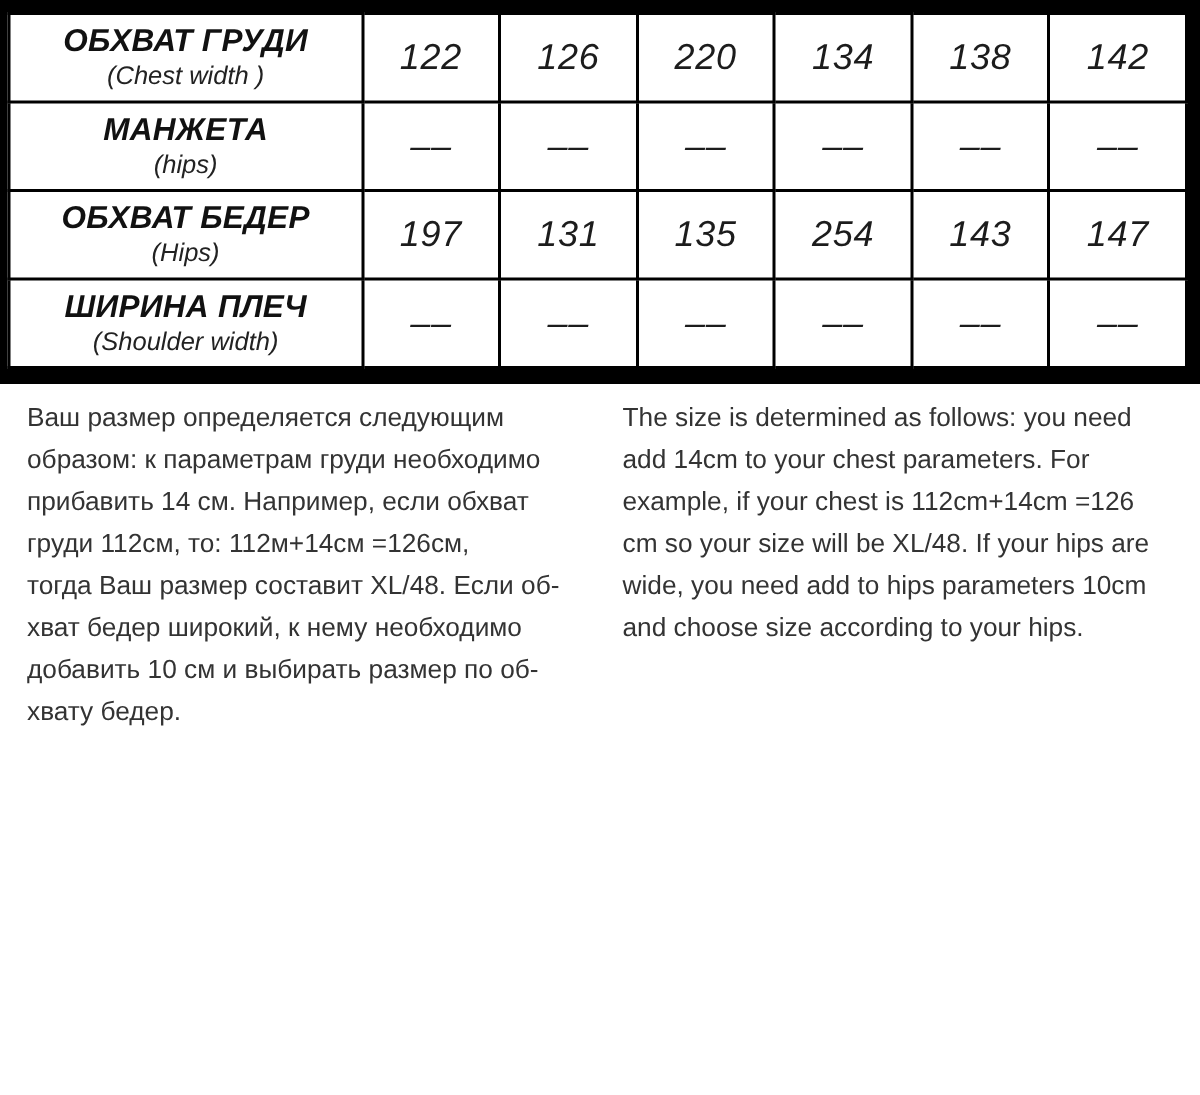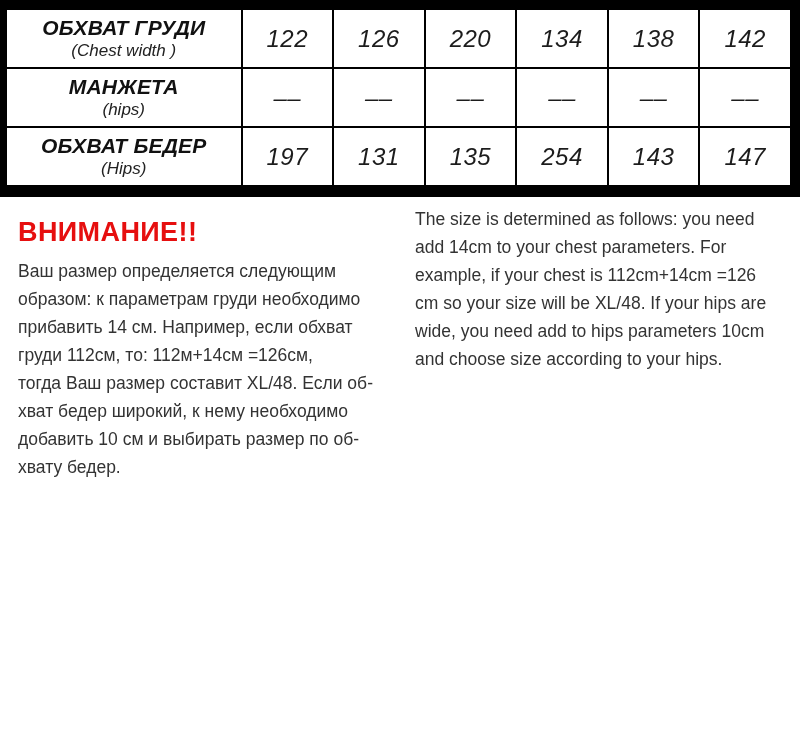--- a/index.html
+++ b/index.html
@@ -117,27 +117,38 @@
             <div class="ru-label">ОБХВАТ БЕДЕР</div>
             <div class="en-label">(Hips)</div>
           </th>
           <td class="value-cell">197</td>
           <td class="value-cell">131</td>
           <td class="value-cell">135</td>
           <td class="value-cell">254</td>
           <td class="value-cell">143</td>
           <td class="value-cell">147</td>
         </tr>
+        <tr class="data-row">
+          <th>
+            <div class="ru-label">ШИРИНА ПЛЕЧ</div>
+            <div class="en-label">(Shoulder width)</div>
+          </th>
+          <td class="value-cell">––</td>
+          <td class="value-cell">––</td>
+          <td class="value-cell">––</td>
+          <td class="value-cell">––</td>
+          <td class="value-cell">––</td>
+          <td class="value-cell">––</td>
+        </tr>
       </tbody>
     </table>
   </div>
 
   <div class="notes">
     <div class="note">
-      <h2 class="note-heading">ВНИМАНИЕ!!</h2>
       <p class="note-body">Ваш размер определяется следующим
 образом: к параметрам груди необходимо
 прибавить 14 см. Например, если обхват
 груди  112см, то: 112м+14см =126см,
 тогда Ваш размер составит XL/48. Если об-
 хват бедер широкий, к нему необходимо
 добавить 10 см и выбирать размер по об-
 хвату бедер.</p>
     </div>
     <div class="note">

